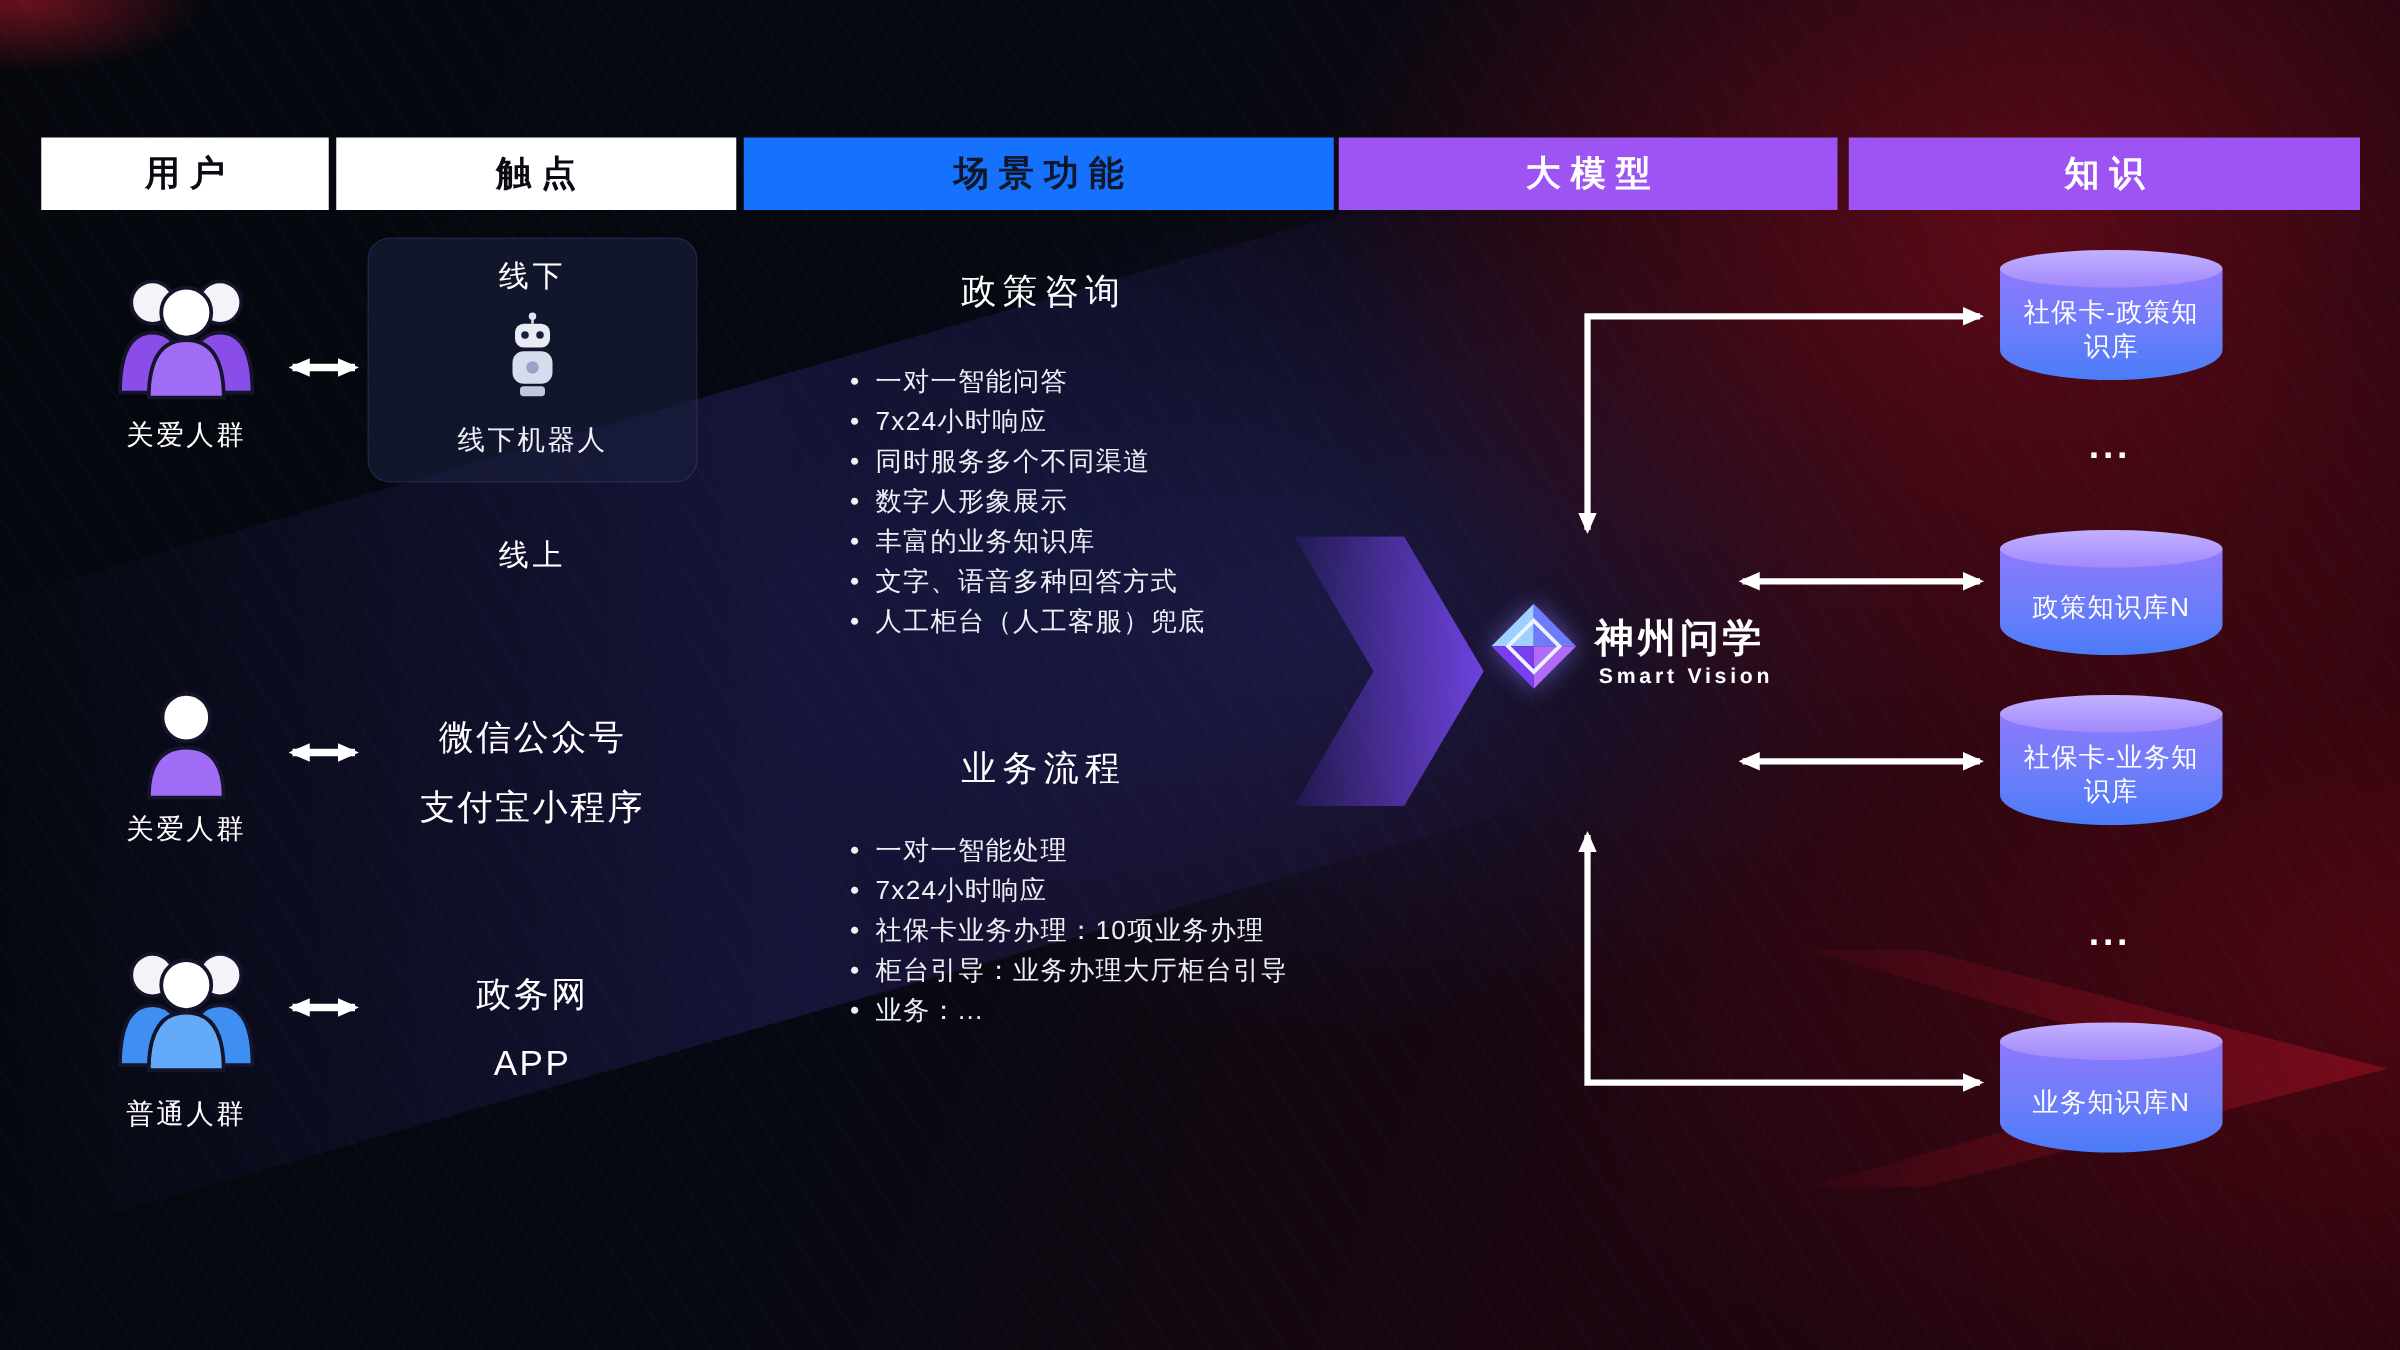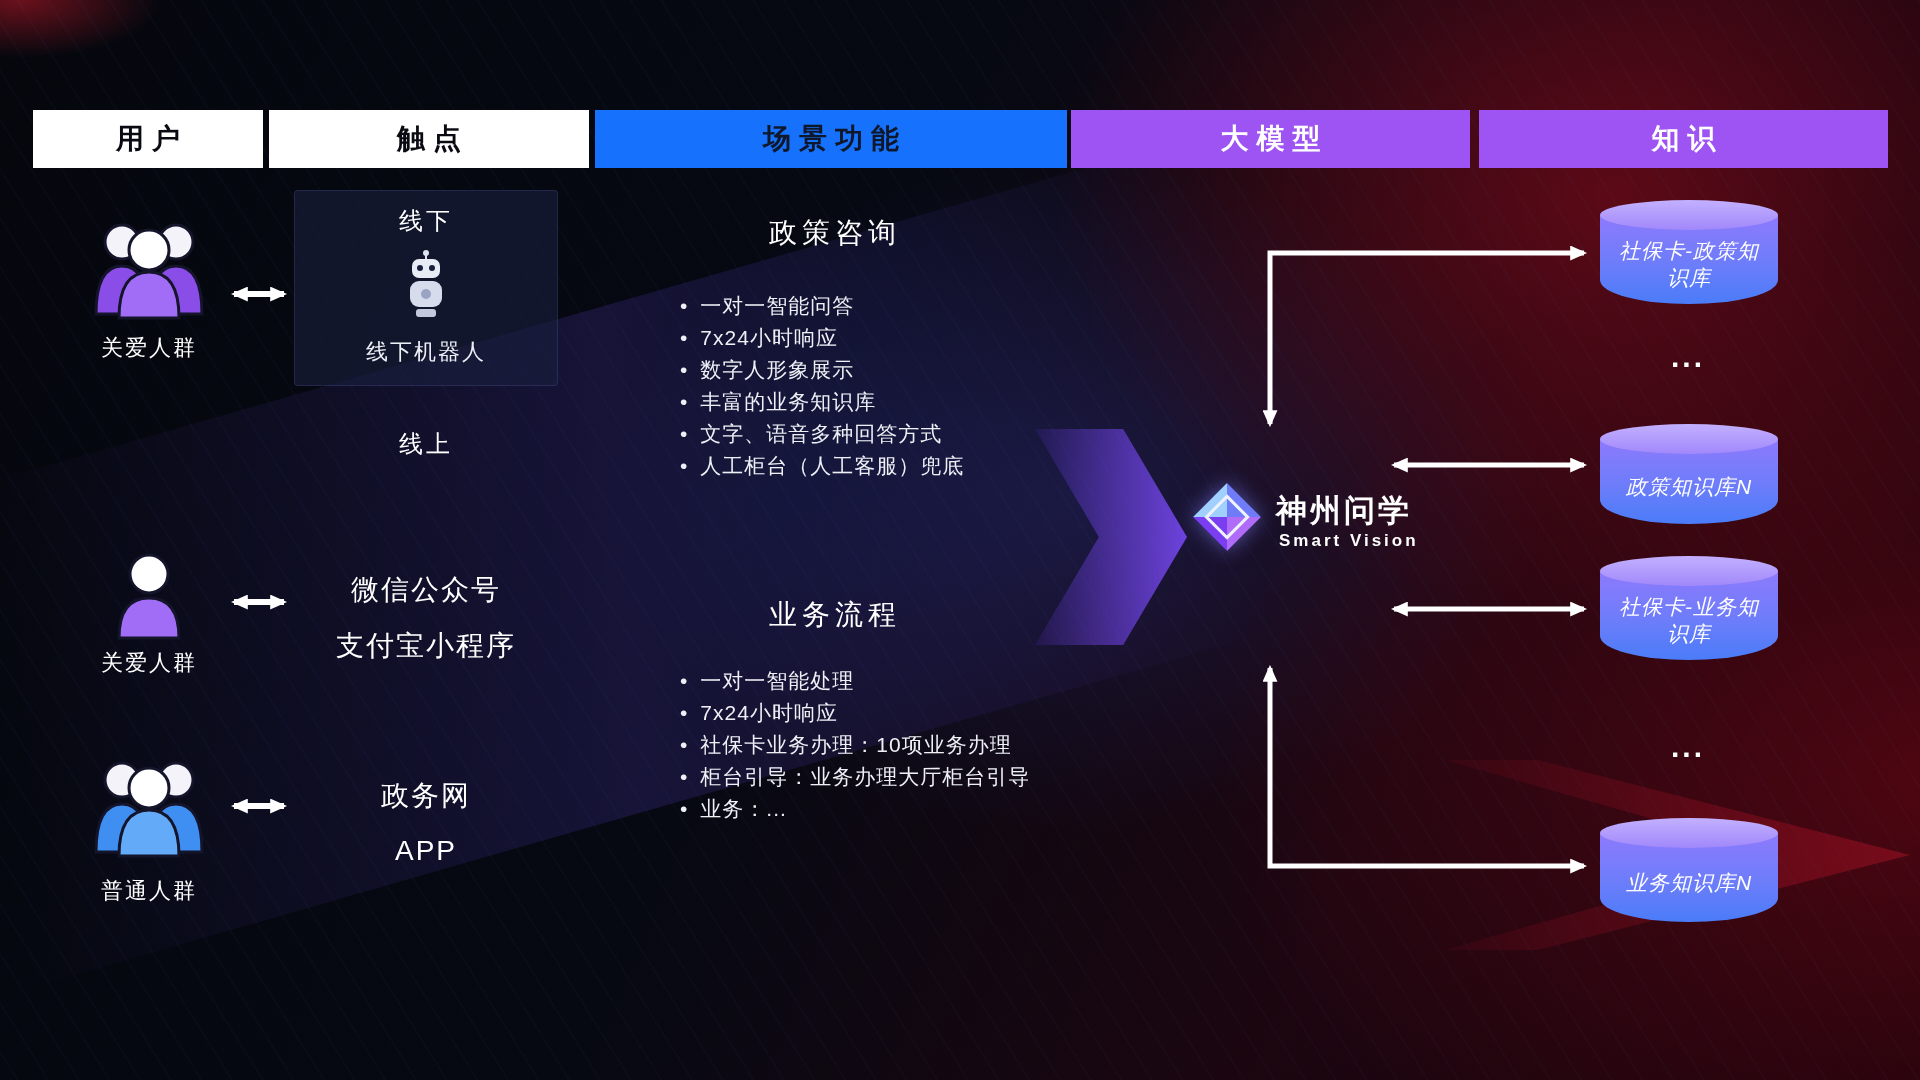--- a/index.html
+++ b/index.html
@@ -44,21 +44,21 @@
   .user-icon { position:absolute; }
   .user-label {
     position:absolute; width:220px; text-align:center;
     color:#ffffff; font-size:22px; letter-spacing:2px;
   }
 
   
   .robot-box {
     position:absolute; left:294px; top:190px; width:264px; height:196px;
     background:rgba(26,30,62,.62); border:1px solid rgba(110,120,210,.18);
-    border-radius:4px;
+    border-radius:18px;
     display:flex; flex-direction:column; align-items:center;
     justify-content:space-between; padding:14px 0 18px;
   }
   .tp-title { color:#ffffff; font-size:24px; letter-spacing:3px; }
   .tp-sub   { color:#eef0f8; font-size:22px; letter-spacing:2px; }
   .tp-item  {
     position:absolute; left:294px; width:264px; text-align:center;
     color:#ffffff; font-size:28px; letter-spacing:2px;
   }
 
@@ -100,21 +100,21 @@
     background:linear-gradient(180deg, #c3b0ff, #a188fb); z-index:2;
   }
   .cyl-body {
     position:absolute; left:0; right:0; top:15px; bottom:0;
     background:linear-gradient(180deg, #8d7afc 0%, #6d7dfa 55%, #4a7cf8 100%);
     border-radius:0 0 89px 89px / 0 0 24px 24px; z-index:1;
   }
   .cyl-label {
     position:absolute; left:0; right:0; top:30px; bottom:6px; z-index:3;
     display:flex; align-items:center; justify-content:center; text-align:center;
-    color:#ffffff; font-size:21px; line-height:27px; padding:0 12px; letter-spacing:1px;font-style:italic;
+    color:#ffffff; font-size:21px; line-height:27px; padding:0 12px; letter-spacing:1px;
   }
   .dots {
     position:absolute; color:#ffffff; font-size:30px; font-weight:bold;
     letter-spacing:3px; text-align:center; width:120px;
   }
 
   .arrows-svg { position:absolute; left:0; top:0; z-index:5; pointer-events:none; }
 </style>
 </head>
 <body>
@@ -182,20 +182,21 @@
   <div class="tp-item" style="top:428px;font-size:24px;letter-spacing:3px">线上</div>
   <div class="tp-item" style="top:571px">微信公众号</div>
   <div class="tp-item" style="top:627px">支付宝小程序</div>
   <div class="tp-item" style="top:777px">政务网</div>
   <div class="tp-item" style="top:835px">APP</div>
 
   <div class="scn-title" style="top:214px">政策咨询</div>
   <div class="scn-list" style="top:290px">
     <div class="scn-item">一对一智能问答</div>
     <div class="scn-item">7x24小时响应</div>
+    <div class="scn-item">同时服务多个不同渠道</div>
     <div class="scn-item">数字人形象展示</div>
     <div class="scn-item">丰富的业务知识库</div>
     <div class="scn-item">文字、语音多种回答方式</div>
     <div class="scn-item">人工柜台（人工客服）兜底</div>
   </div>
 
   <div class="scn-title" style="top:596px">业务流程</div>
   <div class="scn-list" style="top:665px">
     <div class="scn-item">一对一智能处理</div>
     <div class="scn-item">7x24小时响应</div>

